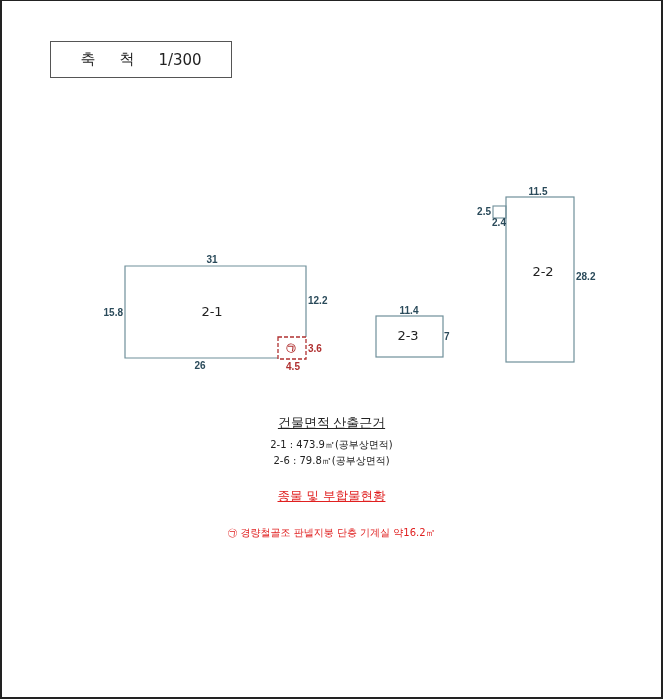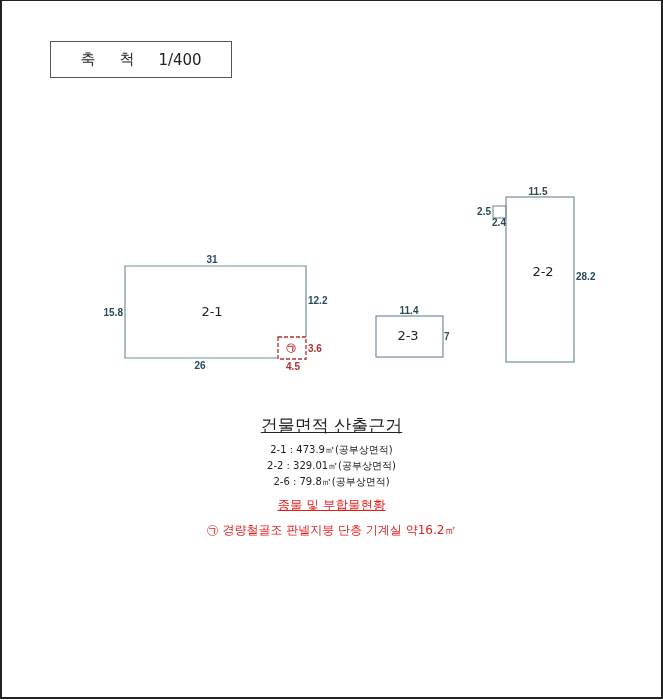--- a/index.html
+++ b/index.html
@@ -9,34 +9,34 @@
            border: 2px solid #222; border-top-width: 1px; border-left-width: 2px; background: #fff; }
   .scale-box { position: absolute; left: 50px; top: 41px; width: 180px; height: 35px;
                border: 1px solid #555; background: #fff; display: flex; align-items: center;
                justify-content: center; font-size: 15px; color: #222; }
   .scale-box span { margin: 0 12px; }
   svg.plan { position: absolute; left: 0; top: 0; }
   .dim { font-family: "Liberation Sans", sans-serif; font-size: 10px; fill: #2a4a5a; font-weight: bold; }
   .dim-red { font-family: "Liberation Sans", sans-serif; font-size: 10px; fill: #b03030; font-weight: bold; }
   .bldg-label { font-family: "DejaVu Sans", sans-serif; font-size: 13px; fill: #222; }
   .notes { position: absolute; left: 0; top: 414px; width: 663px; text-align: center; color: #222; }
-  .notes .title { font-size: 17px; text-decoration: underline; margin-bottom: 5px; }
+  .notes .title { font-size: 13px; text-decoration: underline; margin-bottom: 5px; font-family: Liberation Serif, serif; }
   .notes .line { font-size: 10px; line-height: 16px; }
-  .notes .sub-title { font-size: 12.5px; color: #e02020; text-decoration: underline; margin-top: 7px; }
-  .notes .red-line { font-size: 12px; color: #e02020; margin-top: 8px; }
+  .notes .sub-title { font-size: 12.5px; color: #e02020; text-decoration: underline; margin-top: 19px; }
+  .notes .red-line { font-size: 10px; color: #e02020; margin-top: 21px; }
 </style>
 </head>
 <body>
 
 <div class="frame"></div>
 
 <div class="scale-box">
   <span>축</span>
   <span>척</span>
-  <span>1/400</span>
+  <span>1/300</span>
 </div>
 
 <svg class="plan" width="663" height="700">
 
   <g>
     <polyline points="278,358 125,358 125,266 306,266 306,337" fill="none" stroke="#6f8f9a" stroke-width="1.2"></polyline>
     <rect x="278" y="337" width="28" height="22" fill="none" stroke="#b03030" stroke-width="1.3" stroke-dasharray="4,2"></rect>
     <text class="bldg-label" x="212" y="316" text-anchor="middle">2-1</text>
     <text class="dim" x="212" y="263" text-anchor="middle">31</text>
     <text class="dim" x="123" y="316" text-anchor="end">15.8</text>
@@ -61,17 +61,16 @@
     <text class="dim" x="538" y="195" text-anchor="middle">11.5</text>
     <text class="dim" x="576" y="280">28.2</text>
     <text class="dim" x="491" y="215" text-anchor="end">2.5</text>
     <text class="dim" x="499" y="226" text-anchor="middle">2.4</text>
   </g>
 </svg>
 
 <div class="notes">
   <div class="title">건물면적 산출근거</div>
   <div class="line">2-1 : 473.9㎡(공부상면적)</div>
-  <div class="line">2-2 : 329.01㎡(공부상면적)</div>
   <div class="line">2-6 : 79.8㎡(공부상면적)</div>
   <div class="sub-title">종물 및 부합물현황</div>
   <div class="red-line">㉠ 경량철골조 판넬지붕 단층 기계실 약16.2㎡</div>
 </div>
 
 </body></html>

